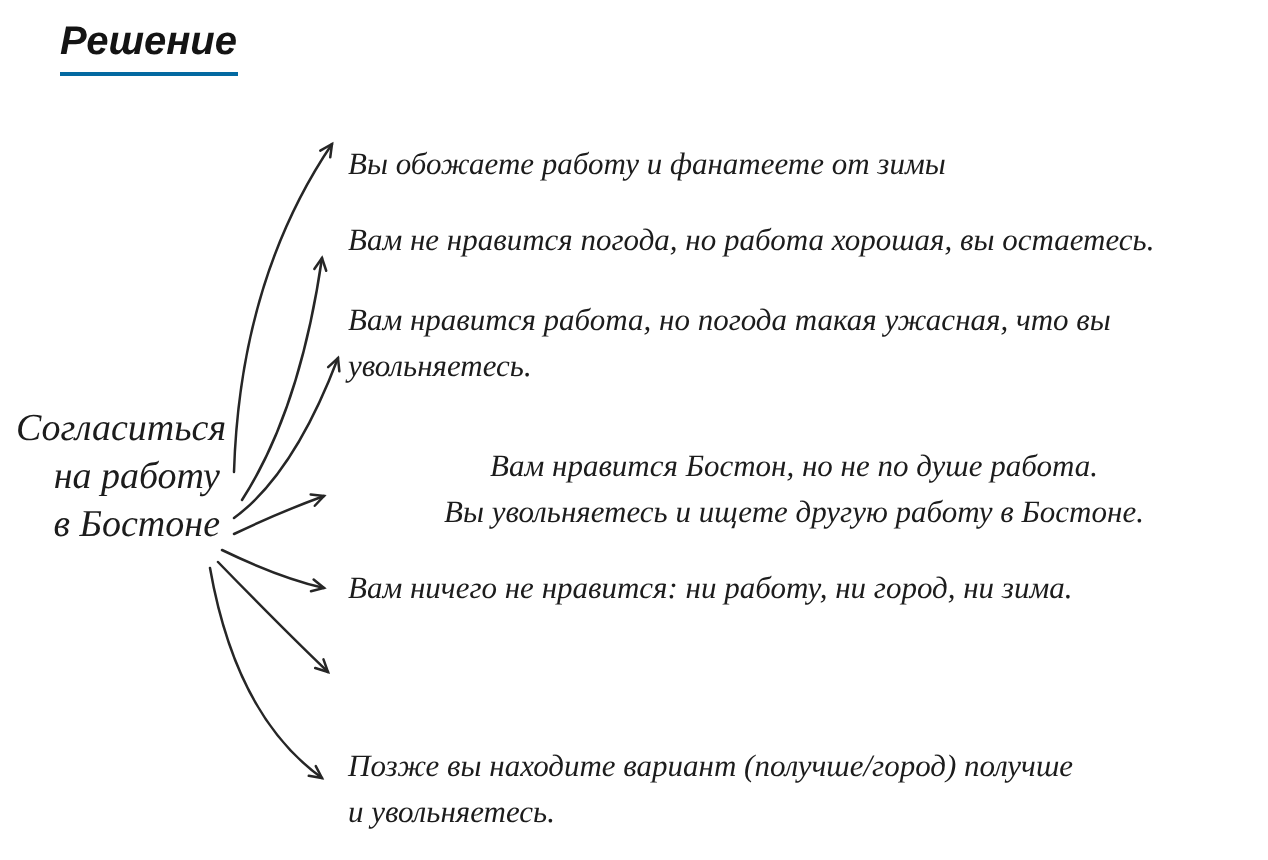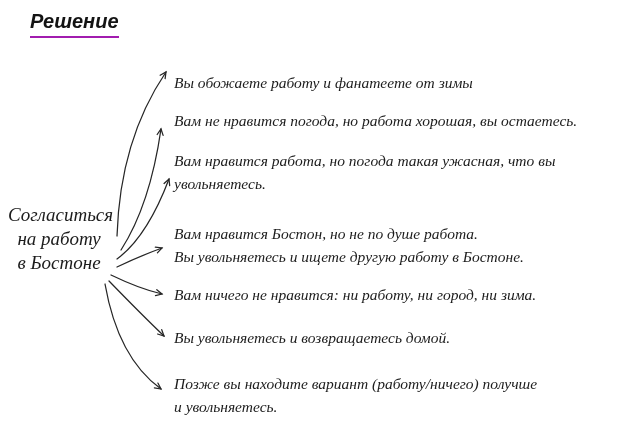--- a/index.html
+++ b/index.html
@@ -11,52 +11,52 @@
     overflow: hidden;
     font-family: "Liberation Serif", serif;
     color: #1f1f1f;
   }
   .hdr {
     position: absolute;
     font-family: "Liberation Sans", sans-serif;
     font-weight: bold;
     font-size: 20px;
     color: #141414;
-    border-bottom: 2px solid #a21caf;
+    border-bottom: 2px solid #0369a1;
     padding-bottom: 3px;
     white-space: nowrap;
   }
   .hdr-left { left: 30px; top: 10px; font-style: italic; }
   .hdr-right { left: 357px; top: 10px; }
   .decision {
     position: absolute;
     left: 8px;
     top: 203px;
     width: 102px;
-    text-align: center;
+    text-align: right;
     font-style: italic;
     font-size: 19px;
     line-height: 24px;
     color: #1c1c1c;
     white-space: pre-line;
   }
   .outcome {
     position: absolute;
     left: 174px;
     width: 446px;
     font-style: italic;
     font-size: 15.5px;
     line-height: 23px;
     color: #1c1c1c;
     white-space: pre-line;
   }
   .o1 { top: 71px; }
   .o2 { top: 109px; }
   .o3 { top: 149px; }
-  .o4 { top: 222px; }
+  .o4 { top: 222px; text-align: center; }
   .o5 { top: 283px; }
   .o6 { top: 326px; }
   .o7 { top: 372px; }
   svg.arrows {
     position: absolute;
     left: 0; top: 0;
     width: 634px; height: 430px;
     pointer-events: none;
   }
   svg.arrows path {
@@ -93,17 +93,16 @@
 на работу
 в Бостоне</div>
 
   <div class="outcome o1">Вы обожаете работу и фанатеете от зимы</div>
   <div class="outcome o3">Вам нравится работа, но погода такая ужасная, что вы
 увольняетесь.</div>
   <div class="outcome o2">Вам не нравится погода, но работа хорошая, вы остаетесь.</div>
   <div class="outcome o4">Вам нравится Бостон, но не по душе работа.
 Вы увольняетесь и ищете другую работу в Бостоне.</div>
   <div class="outcome o5">Вам ничего не нравится: ни работу, ни город, ни зима.</div>
-  <div class="outcome o6">Вы увольняетесь и возвращаетесь домой.</div>
-  <div class="outcome o7">Позже вы находите вариант (работу/ничего) получше
+  <div class="outcome o7">Позже вы находите вариант (получше/город) получше
 и увольняетесь.</div>
 
 </div>
 
 </body></html>

